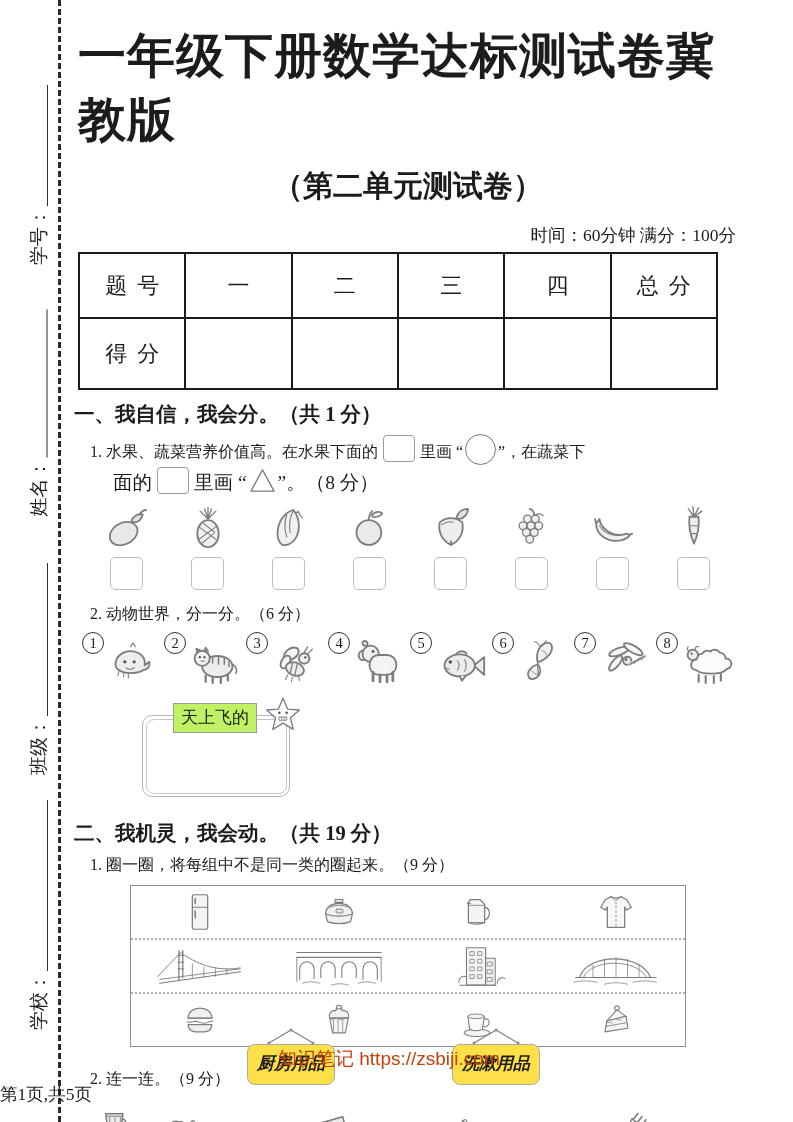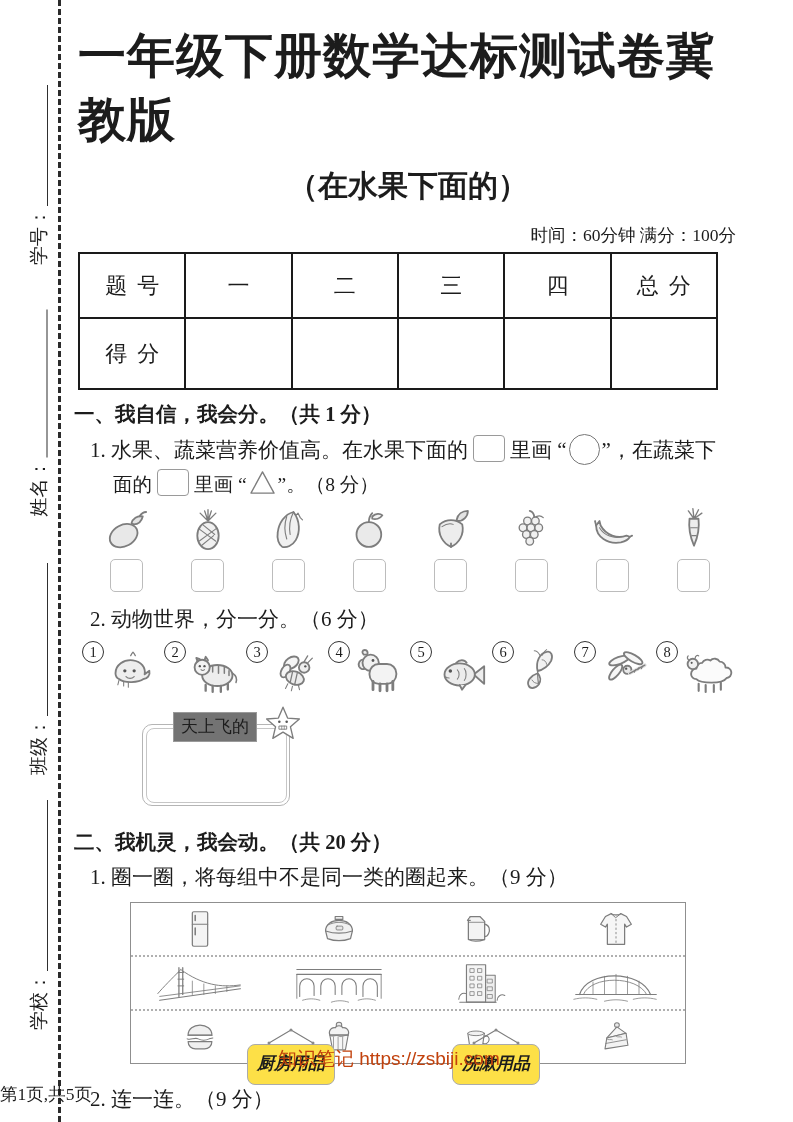--- a/index.html
+++ b/index.html
@@ -14,38 +14,38 @@
   .content{position:absolute;left:78px;top:0;width:660px;}
   .title{margin-top:24px;text-align:left;font-size:48px;font-weight:700;letter-spacing:1px;}
   .subtitle{margin-top:14px;text-align:center;font-size:30px;font-weight:700;}
   .meta{margin-top:16px;text-align:right;font-size:17.5px;padding-right:2px;}
   table.score{margin-top:5px;width:640px;border-collapse:collapse;table-layout:fixed;}
   table.score td{border:2.4px solid #1a1a1a;text-align:center;font-size:22px;padding:11px;}
   table.score tr.r1 td{height:41px;}
   table.score tr.r2 td{height:47px;}
   td.sp{letter-spacing:10px;text-indent:10px;}
   .sec-title{margin-top:10px;margin-left:-4px;font-size:20.5px;font-weight:600;}
-  .qline{margin-left:12px;margin-top:6px;font-size:21px;line-height:1.5;}
+  .qline{margin-left:12px;margin-top:6px;font-size:16px;line-height:1.5;}
   .qline2{margin-left:35px;font-size:19.5px;line-height:1.5;margin-top:2px;}
   .inline-box{display:inline-block;width:30px;height:25px;border:1.2px solid #9a9a9a;border-radius:4px;
               vertical-align:-5px;margin:0 5px;}
   .circle-shape{display:inline-block;width:29px;height:29px;border:1.4px solid #777;border-radius:50%;
                 vertical-align:-8px;margin:0 2px;}
   .tri-shape{vertical-align:-4px;margin:0 2px;}
   .fruit-row{margin-top:4px;margin-left:8px;display:flex;width:648px;}
   .fruit-cell{width:81px;display:flex;flex-direction:column;align-items:center;}
   .answer-box{width:31px;height:31px;border:1.4px solid #bcbcbc;border-radius:5px;margin-top:2px;}
   .animal-row{margin-top:4px;margin-left:4px;display:flex;width:656px;}
   .animal-cell{width:82px;display:flex;align-items:flex-start;}
   .num-circle{flex:0 0 auto;width:20px;height:20px;border:1.5px solid #333;border-radius:50%;
               display:flex;align-items:center;justify-content:center;font-size:14.5px;margin-top:2px;}
   .cat-row{margin-top:24px;margin-left:64px;display:flex;gap:37px;}
   .cat-box{position:relative;width:146px;height:80px;border:1.3px solid #b5b5b5;border-radius:10px;}
   .cat-box::before{content:"";position:absolute;inset:2.5px;border:1.2px solid #c6c6c6;border-radius:8px;}
-  .cat-tab{position:absolute;top:-13px;left:30px;background:#737373;border:1.2px solid #9a9a9a;
+  .cat-tab{position:absolute;top:-13px;left:30px;background:#bef264;border:1.2px solid #9a9a9a;
            padding:2px 7px 3px;font-size:17px;white-space:nowrap;z-index:2;}
   .cat-star{position:absolute;top:-21px;right:-15px;width:42px;height:42px;z-index:3;}
   .grid{margin-top:8px;margin-left:52px;width:554px;border:1.4px solid #8f8f8f;}
   .grid-row{height:52px;display:flex;align-items:center;border-bottom:2px dotted #b0b0b0;}
   .grid-row:last-child{border-bottom:none;}
   .grid-cell{width:25%;display:flex;justify-content:center;align-items:center;}
   .match-row{margin-top:4px;display:flex;align-items:flex-start;width:660px;}
   .match-cell{width:73px;display:flex;justify-content:center;}
   .sign{position:absolute;width:88px;text-align:center;z-index:1;}
   .sign-board{border:1.2px solid #ababab;border-radius:8px;background:#fde047;
@@ -73,21 +73,21 @@
     <span>班级：</span>
       <span class="mf-line"></span>
   </div>
   <div class="margin-field" style="width:230px;left:-75px;top:903px;">
     <span>学校：</span>
       <span class="mf-line"></span>
   </div>
 
   <div class="content">
     <div class="title">一年级下册数学达标测试卷冀教版</div>
-    <div class="subtitle">（在水果下面的）</div>
+    <div class="subtitle">（第二单元测试卷）</div>
     <div class="meta">时间：60分钟 满分：100分</div>
 
     <table class="score">
       <tbody>
           <tr class="r1">
         <td class="sp">题号</td>
         <td>一</td>
         <td>二</td>
         <td>三</td>
         <td>四</td>
@@ -297,21 +297,21 @@
         <svg class="ic cat-star" viewBox="0 0 40 40">
             <path d="M20 3l4.4 10.4 11.2.9-8.5 7.4 2.6 11-9.7-5.9-9.7 5.9 2.6-11-8.5-7.4 11.2-.9z" fill="#fff" stroke-width="1.3"></path>
             <circle cx="16.5" cy="17" r="1.2" fill="#555" stroke="none"></circle>
             <circle cx="23.5" cy="17" r="1.2" fill="#555" stroke="none"></circle>
             <path d="M16.5 21h7v3h-7z" stroke-width="0.9"></path>
             <path d="M18.8 21v3M21.2 21v3" stroke-width="0.7"></path>
           </svg>
       </div>
     </div>
 
-    <div class="sec-title" style="margin-top:22px;">二、我机灵，我会动。（共 20 分）</div>
+    <div class="sec-title" style="margin-top:22px;">二、我机灵，我会动。（共 19 分）</div>
     <div class="qline">1. 圈一圈，将每组中不是同一类的圈起来。（9 分）</div>
 
     <div class="grid">
       <div class="grid-row">
         <div class="grid-cell">
             <svg class="ic" width="46" height="46" viewBox="0 0 48 48">
               <rect x="16" y="6" width="16" height="36" rx="1.5" fill="#f4f4f4" stroke-width="1.3"></rect>
               <path d="M16 19h16" stroke-width="1.2"></path>
               <path d="M19 10v5M19 23v7" stroke-width="1.6"></path>
             </svg>

